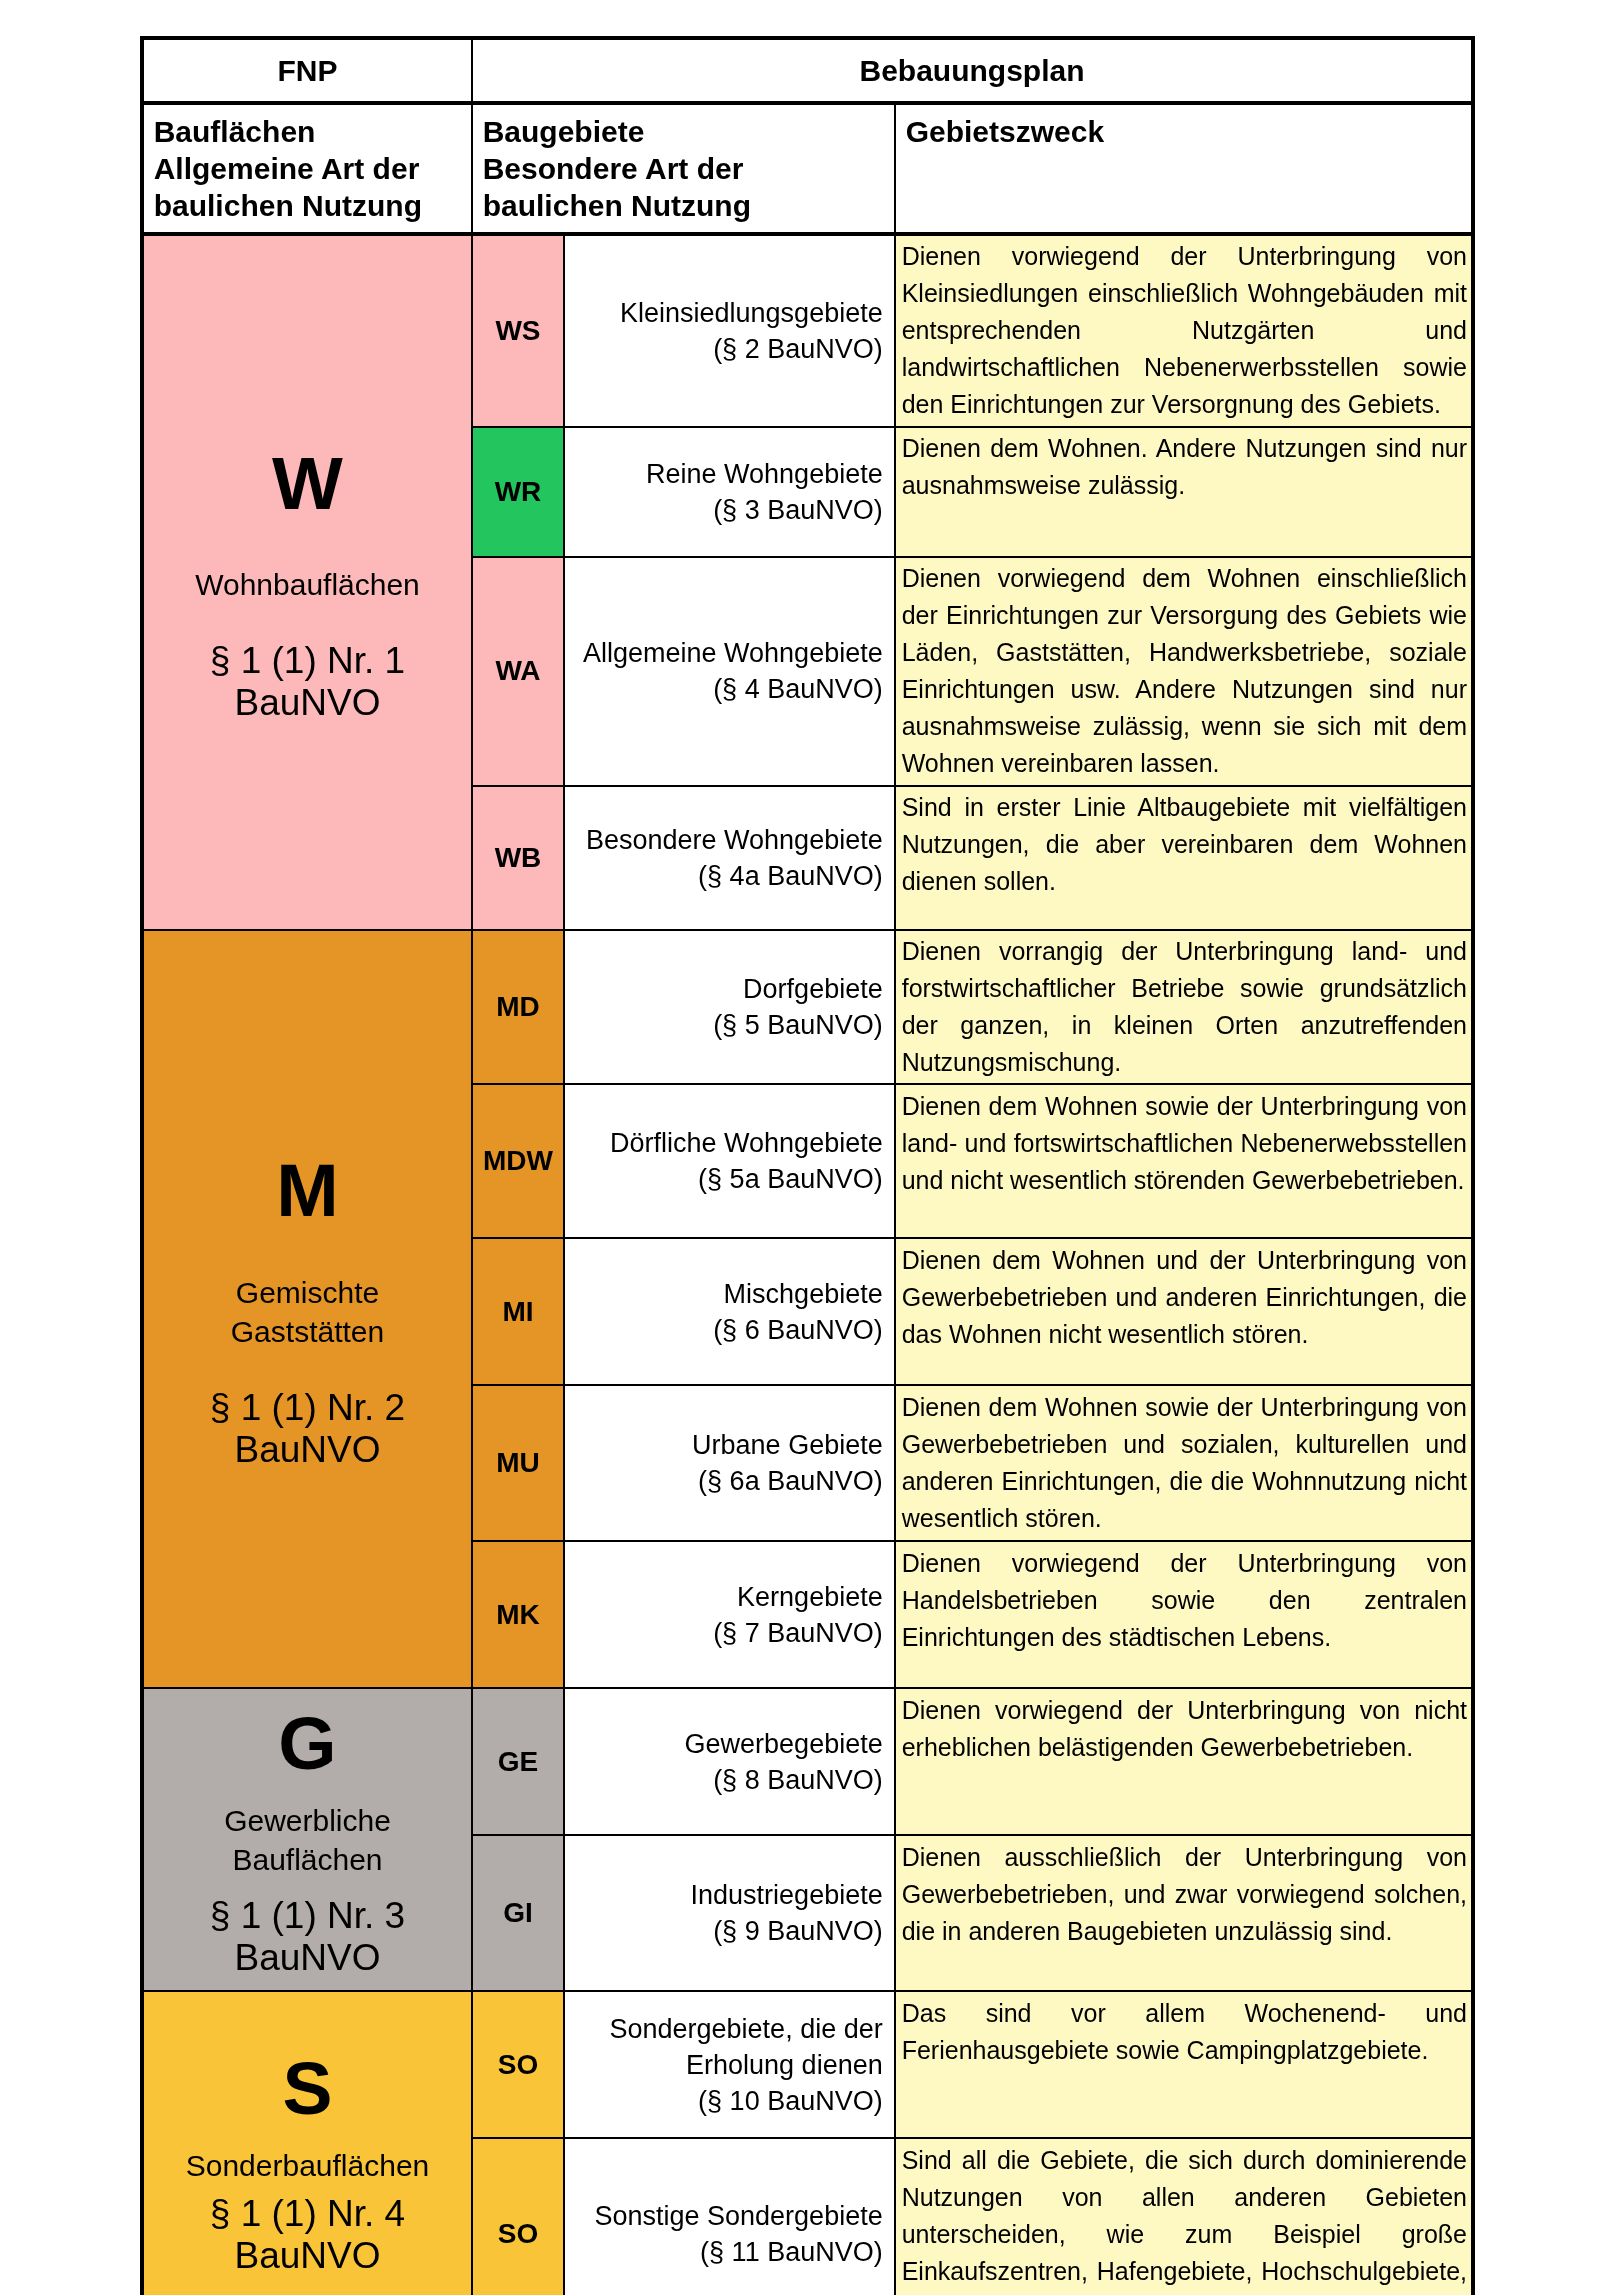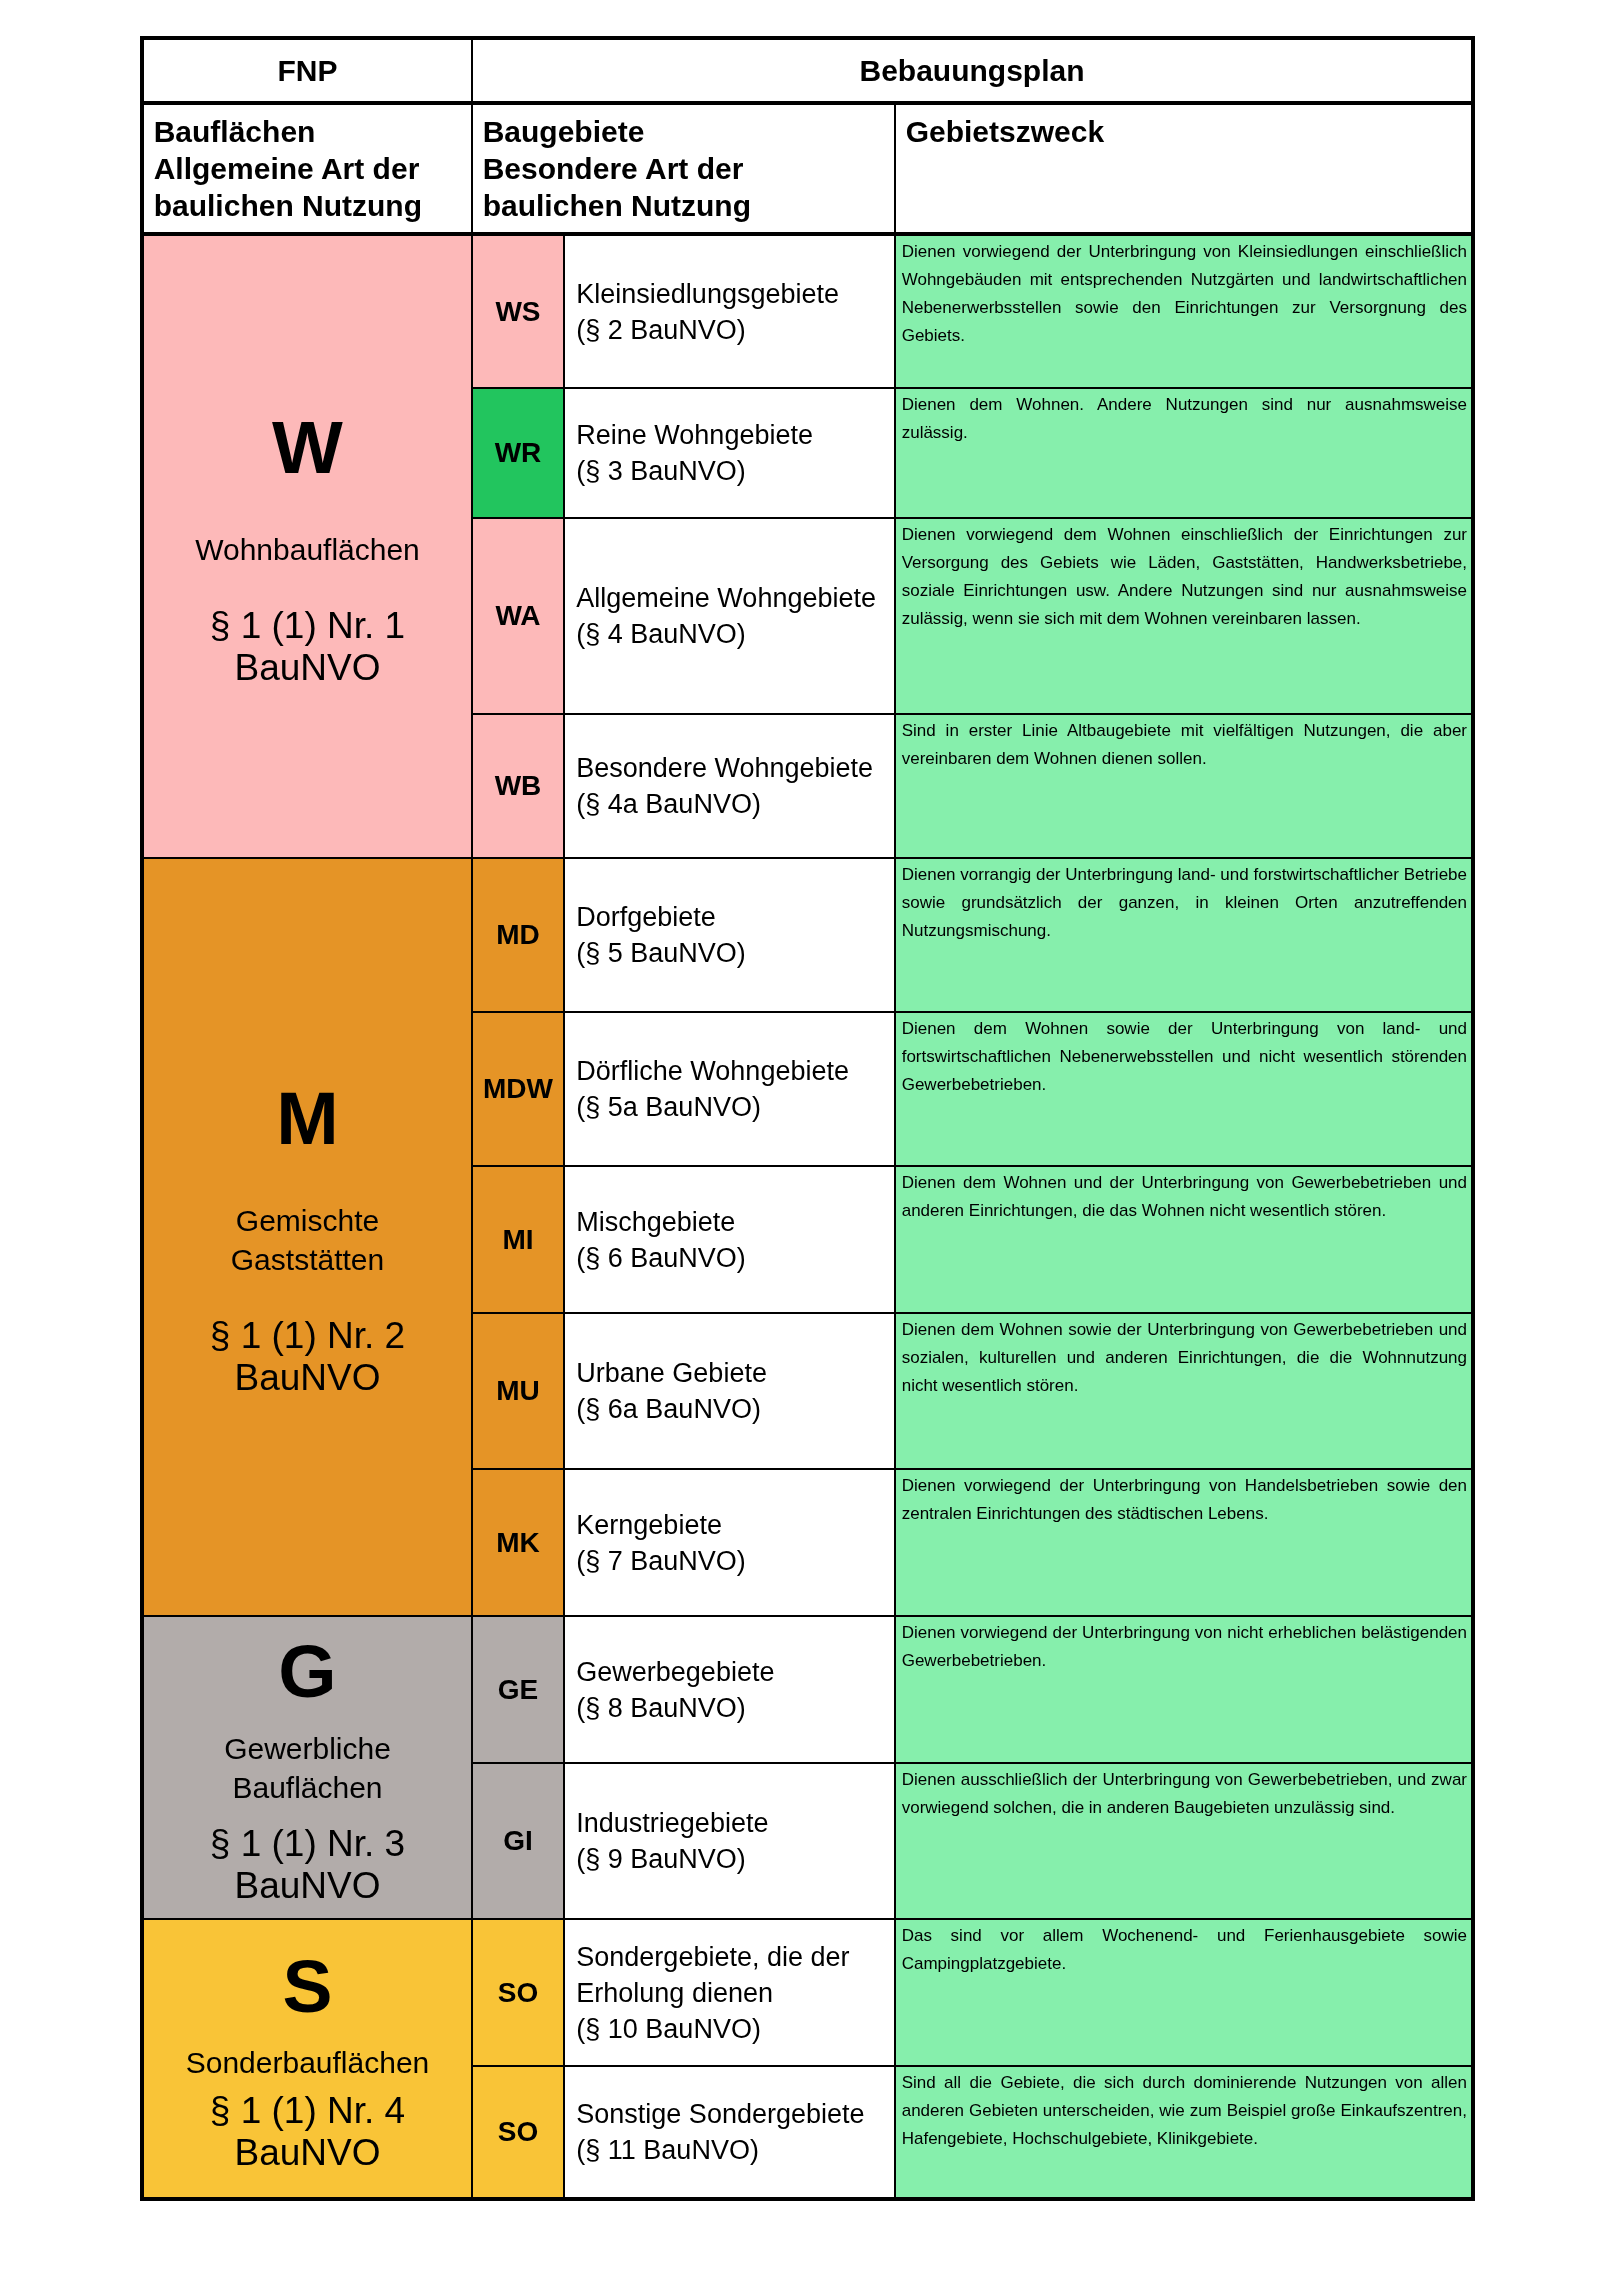--- a/index.html
+++ b/index.html
@@ -74,33 +74,33 @@
   }
   td.code {
     font-weight: bold;
     font-size: 28px;
     text-align: center;
     vertical-align: middle;
     padding: 0;
   }
   td.name {
     font-size: 27px;
-    text-align: left;
+    text-align: right;
     vertical-align: middle;
     line-height: 36px;
     background: #fff;
     padding: 0 11.3px;
   }
   td.purpose {
-    font-size: 17px;
+    font-size: 25px;
     text-align: justify;
     vertical-align: top;
-    line-height: 28px;
+    line-height: 37px;
     padding: 2.4px 4px 2.4px 5.7px;
-    background: #86efac;
+    background: #fef9c3;
   }
 </style>
 </head>
 <body>
 
 <div class="page">
   <table class="plan">
     <colgroup>
       <col style="width:330px">
       <col style="width:92px">

